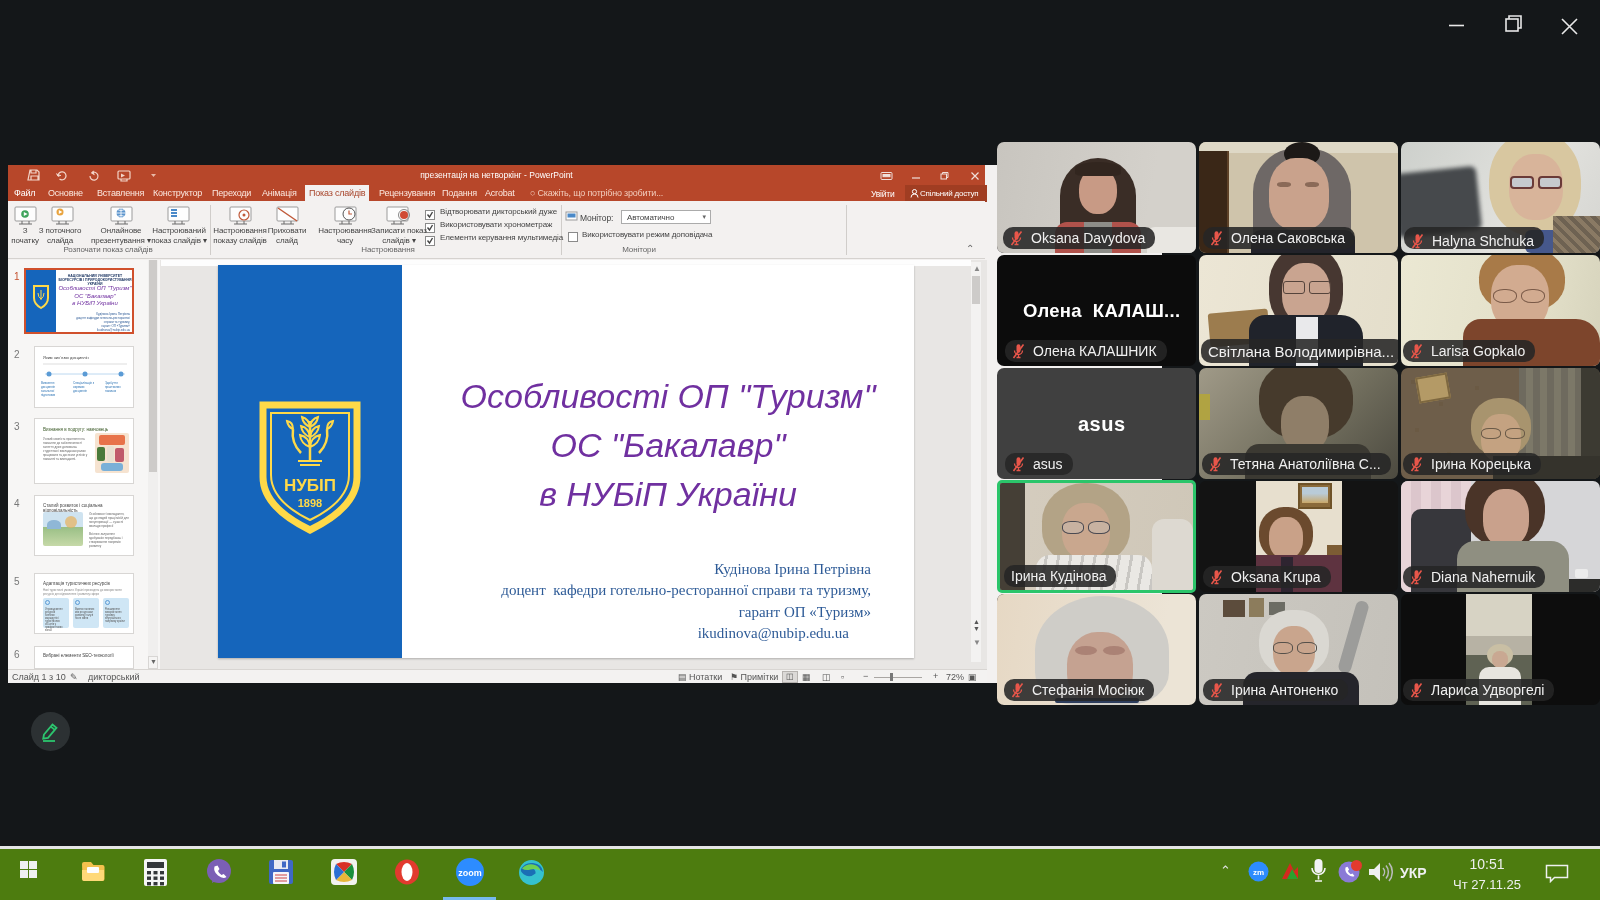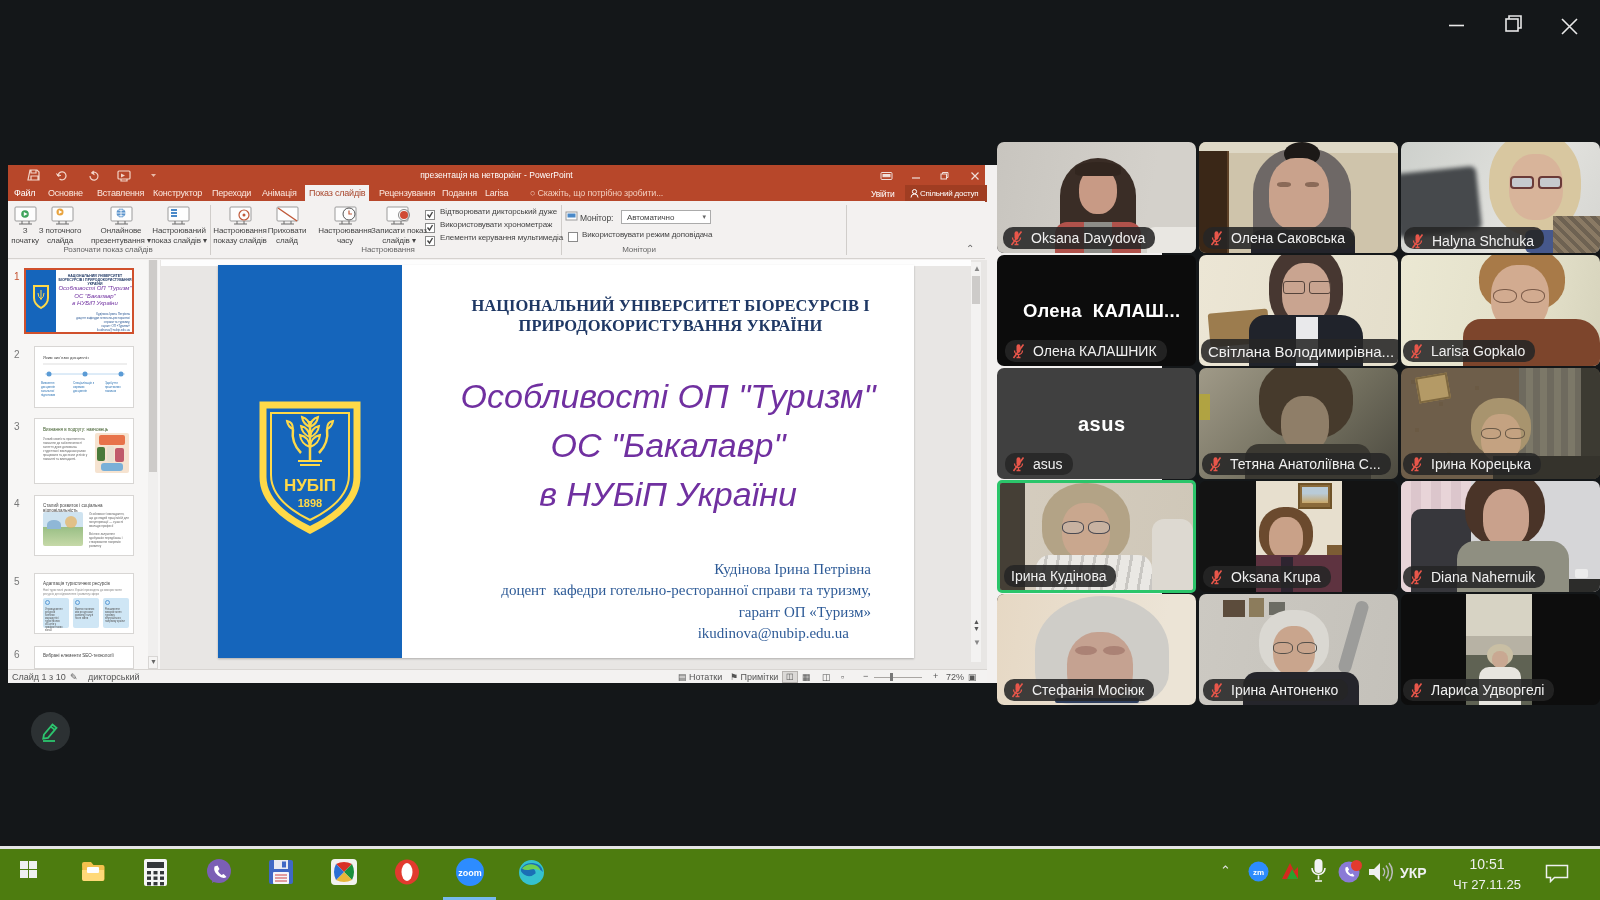--- a/index.html
+++ b/index.html
@@ -47,21 +47,21 @@
     <div class="abs" style="left:297px;top:0;width:64px;height:17px;background:#f3f1f0;"></div>
     <div class="abs" style="left:6px;top:3px;color:#fff;">Файл</div>
     <div class="abs" style="left:40px;top:3px;">Основне</div>
     <div class="abs" style="left:89px;top:3px;">Вставлення</div>
     <div class="abs" style="left:145px;top:3px;">Конструктор</div>
     <div class="abs" style="left:204px;top:3px;">Переходи</div>
     <div class="abs" style="left:254px;top:3px;">Анімація</div>
     <div class="abs" style="left:301px;top:3px;color:#a8462c;">Показ слайдів</div>
     <div class="abs" style="left:371px;top:3px;">Рецензування</div>
     <div class="abs" style="left:434px;top:3px;">Подання</div>
-    <div class="abs" style="left:477px;top:3px;">Larisa</div>
+    <div class="abs" style="left:477px;top:3px;">Acrobat</div>
     <div class="abs" style="left:522px;top:3px;color:#f2cdbd;">○ Скажіть, що потрібно зробити...</div>
     <div class="abs" style="left:863px;top:4px;color:#fff;font-size:8.5px;">Увійти</div>
     <div class="abs" style="left:897px;top:0;width:82px;height:17px;background:#a03d22;color:#fff;font-size:8px;">
           <svg style="position:absolute;left:5px;top:4px;" width="9" height="9" viewBox="0 0 9 9">
             <circle cx="4.5" cy="2.6" r="2.1" fill="none" stroke="#fff" stroke-width="1"></circle>
             <path d="M1 8.5 a3.5 3.5 0 0 1 7 0" fill="none" stroke="#fff" stroke-width="1"></path>
           </svg>
           <span style="position:absolute;left:15px;top:4px;">Спільний доступ</span>
         </div>
   </div>
@@ -161,21 +161,20 @@
       <g stroke="#ffd948" fill="none">
         <path d="M55 22 v40" stroke-width="2.5"></path>
         <path d="M55 28 q-7 -3 -8 -10 q7 2 8 10 M55 28 q7 -3 8 -10 q-7 2 -8 10 M55 38 q-8 -3 -9 -11 q8 2 9 11 M55 38 q8 -3 9 -11 q-8 2 -9 11 M55 48 q-9 -3 -10 -12 q9 2 10 12 M55 48 q9 -3 10 -12 q-9 2 -10 12" stroke-width="2"></path>
         <path d="M38 30 q-2 14 8 24 M72 30 q2 14 -8 24" stroke-width="2.5"></path>
         <path d="M38 30 q-5 -2 -6 -8 q6 1 6 8 M72 30 q5 -2 6 -8 q-6 1 -6 8" stroke-width="2"></path>
         <path d="M43 62 h24 M45 66 h20" stroke-width="2"></path>
       </g>
       <text x="55" y="92" text-anchor="middle" font-family="Liberation Sans" font-size="17" font-weight="bold" fill="#ffd948">НУБІП</text>
       <text x="55" y="108" text-anchor="middle" font-family="Liberation Sans" font-size="11" font-weight="bold" fill="#ffd948">1898</text>
     </svg>
-    <div class="abs" style="left:225px;top:31px;width:455px;text-align:center;font-family:'Liberation Serif',serif;font-weight:bold;font-size:16.5px;line-height:20px;color:#1f3864;">НАЦІОНАЛЬНИЙ УНІВЕРСИТЕТ БІОРЕСУРСІВ І<br>ПРИРОДОКОРИСТУВАННЯ УКРАЇНИ</div>
     <div class="abs" style="left:210px;top:107px;width:480px;text-align:center;font-style:italic;font-size:34px;line-height:49px;color:#7030a0;">Особливості ОП "Туризм"<br>ОС "Бакалавр"<br>в НУБіП України</div>
     <div class="abs" style="left:240px;top:294px;width:413px;text-align:right;font-family:'Liberation Serif',serif;font-size:15px;line-height:21.3px;color:#2e5b97;">Кудінова Ірина Петрівна<br>доцент&nbsp;&nbsp;кафедри готельно-ресторанної справи та туризму,<br>гарант ОП «Туризм»<br><span style="padding-right:22px;">ikudinova@nubip.edu.ua</span></div>
   </div>
 
   <div class="abs" style="left:963px;top:97px;width:10px;height:400px;background:#f3f2f1;">
     <div class="abs" style="left:2px;top:2px;color:#888;font-size:8px;">▲</div>
     <div class="abs" style="left:1px;top:14px;width:8px;height:28px;background:#cdcbc9;"></div>
     <div class="abs" style="left:2px;top:376px;color:#888;font-size:8px;">▼</div>
     <div class="abs" style="left:2px;top:356px;color:#555;font-size:7px;">▲<br>▼</div>
   </div>

